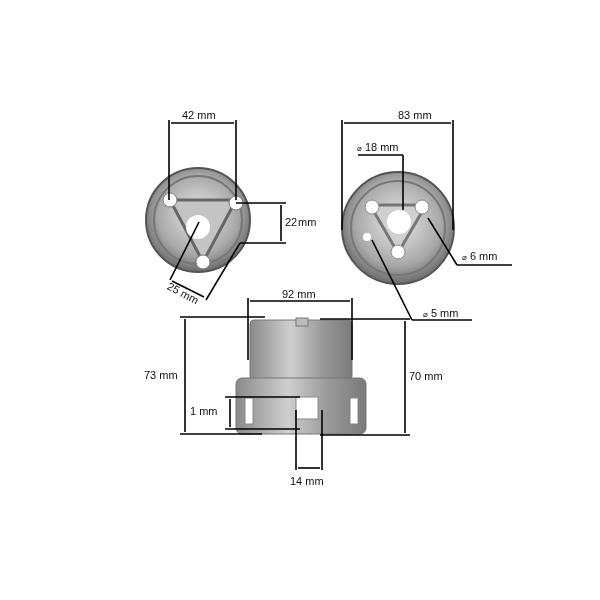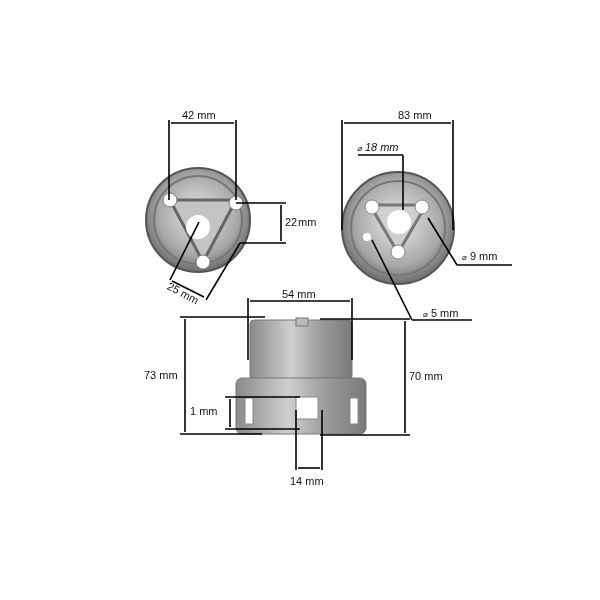--- a/index.html
+++ b/index.html
@@ -103,21 +103,21 @@
     <line x1="298" y1="468" x2="320" y2="468"></line>
   </g>
 </svg>
 
 <div class="lbl" style="left:182px;top:110px;text-align:center;">42 mm</div>
 <div class="lbl" style="left:285px;top:217px;">22</div>
 <div class="lbl" style="left:298px;top:217px;">mm</div>
 <div class="lbl" style="left:166px;top:288px;transform:rotate(28deg);">25 mm</div>
 
 <div class="lbl" style="left:398px;top:110px;">83 mm</div>
-<div class="lbl" style="left:357px;top:142px;font-style:italic;"><span style="font-size:8px">⌀</span> <span>18 mm</span></div>
-<div class="lbl" style="left:462px;top:251px;"><span style="font-size:8px">⌀</span> <span>9 mm</span></div>
+<div class="lbl" style="left:357px;top:142px;"><span style="font-size:8px">⌀</span> <span>18 mm</span></div>
+<div class="lbl" style="left:462px;top:251px;"><span style="font-size:8px">⌀</span> <span>6 mm</span></div>
 <div class="lbl" style="left:423px;top:308px;"><span style="font-size:8px">⌀</span> <span>5 mm</span></div>
 
-<div class="lbl" style="left:282px;top:289px;">54 mm</div>
+<div class="lbl" style="left:282px;top:289px;">92 mm</div>
 <div class="lbl" style="left:144px;top:370px;">73 mm</div>
 <div class="lbl" style="left:409px;top:371px;">70 mm</div>
 <div class="lbl" style="left:190px;top:406px;">1 mm</div>
 <div class="lbl" style="left:290px;top:476px;">14 mm</div>
 
 </body></html>

